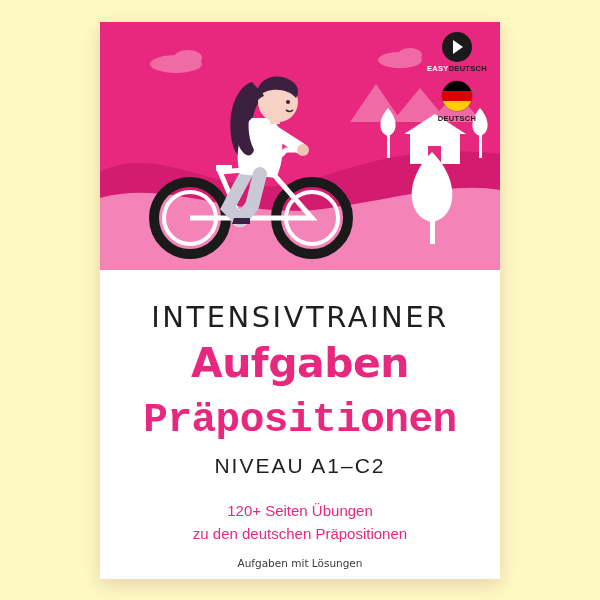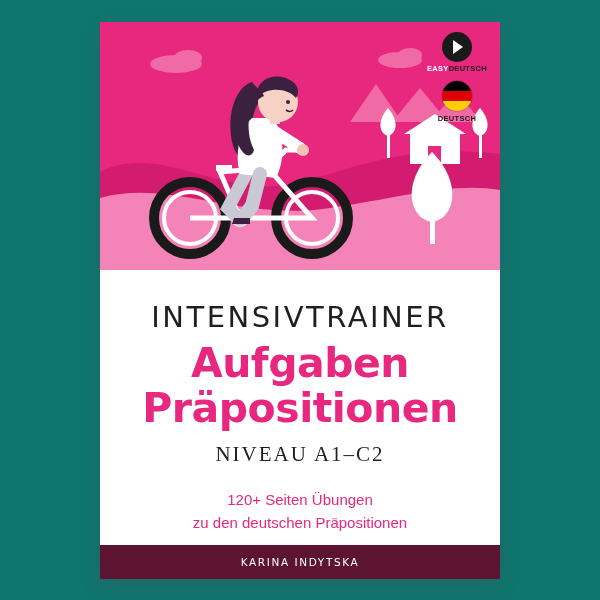--- a/index.html
+++ b/index.html
@@ -10,21 +10,21 @@
     width: 600px;
     height: 600px;
     background: #f2b8c6;
     font-family: "Liberation Sans", sans-serif;
     overflow: hidden;
   }
   .stage {
     position: relative;
     width: 600px;
     height: 600px;
-    background: #0f766e;
+    background: #fef9c3;
   }
   
   .cover {
     position: absolute;
     left: 100px;
     top: 22px;
     width: 400px;
     height: 557px;
     background: #ffffff;
     box-shadow: 0 6px 18px rgba(120, 40, 70, 0.18);
@@ -111,27 +111,27 @@
   }
   .t-big {
     color: #e8277f;
     font-family: "DejaVu Sans", sans-serif;
     font-weight: bold;
     font-size: 41px;
     line-height: 1.05;
     letter-spacing: -0.5px;
   }
   .t-big.line1 { margin-top: 8px; }
-  .t-big.line2 { margin-top: 2px; }
+  .t-big.line2 { margin-top: 14px; font-family: Liberation Mono, monospace; }
   .t-niveau {
     margin-top: 12px;
     font-size: 21px;
     letter-spacing: 2px;
     color: #1f1f1f;
-    font-family: Liberation Serif, serif;
+    font-family: Liberation Sans, sans-serif;
   }
   .t-sub {
     margin-top: 22px;
     font-size: 15px;
     color: #e8277f;
     line-height: 1.5;
     font-family: Liberation Sans, sans-serif;
   }
   .t-small {
     margin-top: 12px;
@@ -267,18 +267,15 @@
       <div class="t-big line1">Aufgaben</div>
       <div class="t-big line2">Präpositionen</div>
       <div class="t-niveau">NIVEAU A1–C2</div>
       <div class="t-sub">
         <div>120+ Seiten Übungen</div>
         <div>zu den deutschen Präpositionen</div>
       </div>
       <div class="t-small">Aufgaben mit Lösungen</div>
     </div>
 
-    <div class="footer">
-      <span class="author">KARINA INDYTSKA</span>
-    </div>
 
   </div>
 </div>
 
 </body></html>

